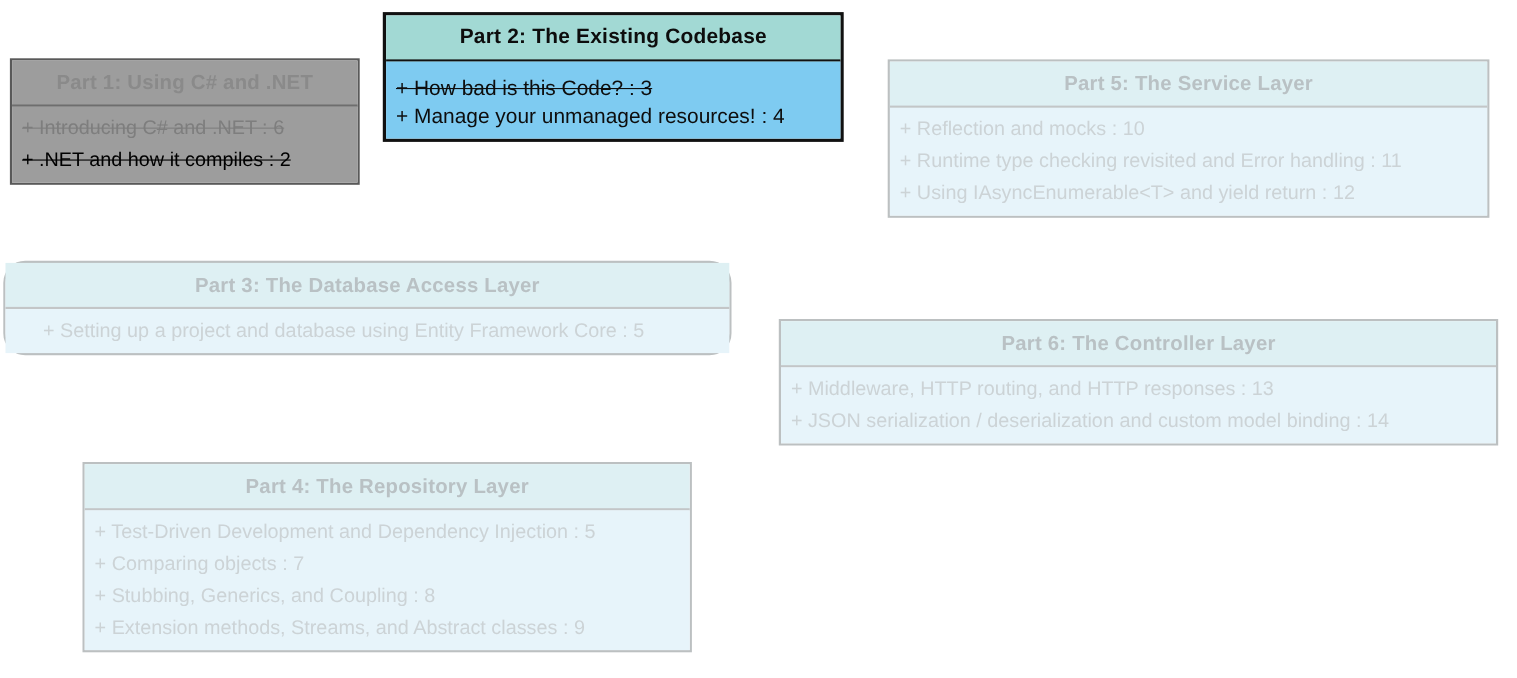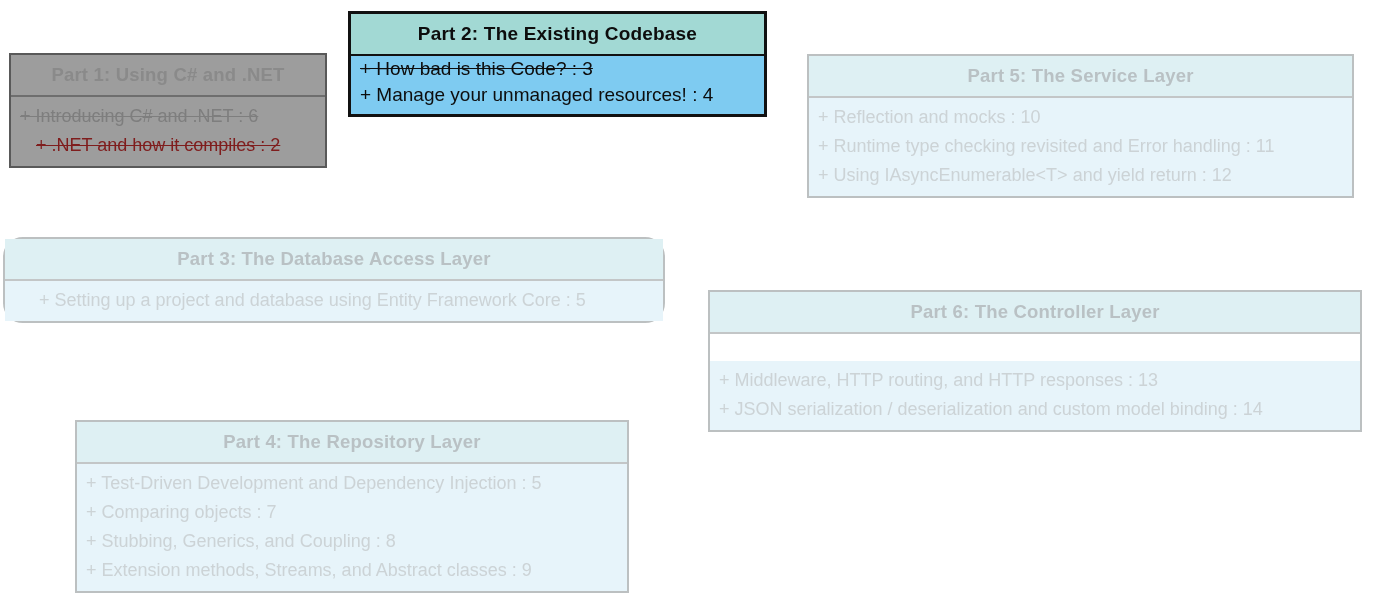--- a/index.html
+++ b/index.html
@@ -25,39 +25,39 @@
     box-sizing:border-box;
     letter-spacing:.2px;
   }
   .active .part-header{font-size:19px;}
   .part-body{
     padding:5px 9px 6px 9px;
     font-size:18px;
     line-height:29px;
     white-space:nowrap;
   }
-  .active .part-body{font-size:19px;line-height:26px;padding-top:0;}
+  .active .part-body{font-size:19px;line-height:26px;padding-top:12px;}
   .chapter.struck{text-decoration:line-through;}
   
   #part1{left:9px;  top:53px;  width:318px;}
   #part2{left:348px; top:11px;  width:419px;}
   #part3{left:3px;  top:237px; width:662px;}
   #part4{left:75px; top:420px; width:554px;}
   #part5{left:807px; top:54px; width:547px;}
   #part6{left:708px; top:290px; width:654px;}
 </style>
 </head>
 <body>
 
 <div class="canvas">
     <div class="part-box done" id="part1" style="border-color: rgb(89, 89, 89);">
       <div class="part-header" style="background: rgb(157, 157, 157); color: rgb(138, 138, 138); border-bottom-color: rgb(110, 110, 110);">Part 1: Using C# and .NET</div>
       <div class="part-body" style="background: rgb(157, 157, 157);">
         <div class="chapter struck" style="color: rgb(126, 126, 126);">+ Introducing C# and .NET : 6</div>
-        <div class="chapter struck" style="color: #7f1d1d; margin-left: 16px;">+ .NET and how it compiles : 2</div>
+        <div class="chapter struck" style="color: #000000;">+ .NET and how it compiles : 2</div>
       </div>
     </div>
     <div class="part-box active" id="part2" style="border-color: rgb(17, 17, 17);">
       <div class="part-header" style="background: rgb(162, 217, 212); color: rgb(13, 13, 13); border-bottom-color: rgb(17, 17, 17);">Part 2: The Existing Codebase</div>
       <div class="part-body" style="background: rgb(126, 203, 241);">
         <div class="chapter struck" style="color: rgb(13, 13, 13);">+ How bad is this Code? : 3</div>
         <div class="chapter" style="color: rgb(13, 13, 13);">+ Manage your unmanaged resources! : 4</div>
       </div>
     </div>
     <div class="part-box upcoming" id="part3" style="border-color: rgb(188, 192, 193); border-radius: 20px;">
@@ -78,18 +78,18 @@
     <div class="part-box upcoming" id="part5" style="border-color: rgb(188, 192, 193);">
       <div class="part-header" style="background: rgb(222, 240, 243); color: rgb(185, 193, 196); border-bottom-color: rgb(195, 198, 199);">Part 5: The Service Layer</div>
       <div class="part-body" style="background: rgb(231, 244, 250);">
         <div class="chapter" style="color: rgb(204, 211, 214);">+ Reflection and mocks : 10</div>
         <div class="chapter" style="color: rgb(204, 211, 214);">+ Runtime type checking revisited and Error handling : 11</div>
         <div class="chapter" style="color: rgb(204, 211, 214);">+ Using IAsyncEnumerable&lt;T&gt; and yield return : 12</div>
       </div>
     </div>
     <div class="part-box upcoming" id="part6" style="border-color: rgb(188, 192, 193);">
       <div class="part-header" style="background: rgb(222, 240, 243); color: rgb(185, 193, 196); border-bottom-color: rgb(195, 198, 199);">Part 6: The Controller Layer</div>
-      <div class="part-body" style="background: rgb(231, 244, 250); margin-top: 27px;">
+      <div class="part-body" style="background: rgb(231, 244, 250);">
         <div class="chapter" style="color: rgb(204, 211, 214);">+ Middleware, HTTP routing, and HTTP responses : 13</div>
         <div class="chapter" style="color: rgb(204, 211, 214);">+ JSON serialization / deserialization and custom model binding : 14</div>
       </div>
     </div>
   </div>
 
 </body></html>

